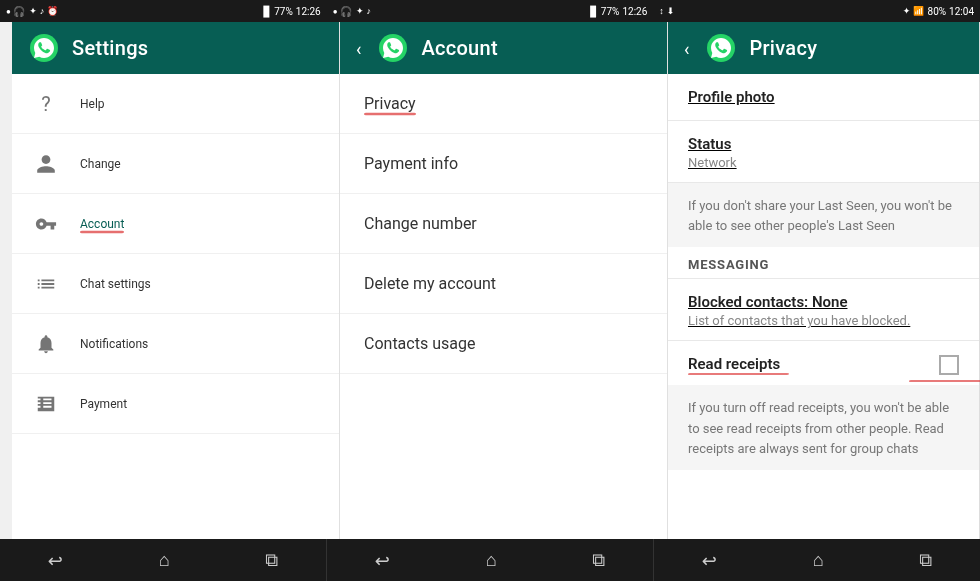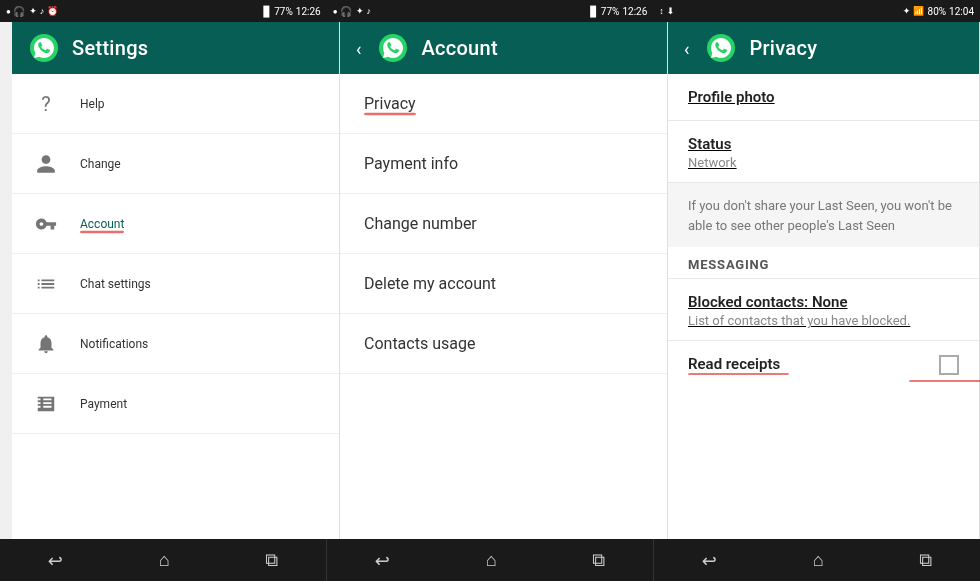--- a/index.html
+++ b/index.html
@@ -423,20 +423,23 @@
         <div class="privacy-section-sub">List of contacts that you have blocked.</div>
       </div>
 
       <div class="privacy-row-with-checkbox">
         <span class="privacy-row-title read-receipts-underline">Read receipts</span>
         <div class="read-receipts-checkbox-area">
           <div class="checkbox"></div>
         </div>
       </div>
 
+      <div class="info-box">
+        <span class="info-box-text">If you turn off read receipts, you won't be able to see read receipts from other people. Read receipts are always sent for group chats</span>
+      </div>
     </div>
   </div>
 </div>
 
 <div class="nav-bars">
   <div class="nav-bar">
     <span class="nav-btn">↩</span>
     <span class="nav-btn">⌂</span>
     <span class="nav-btn">⧉</span>
   </div>

